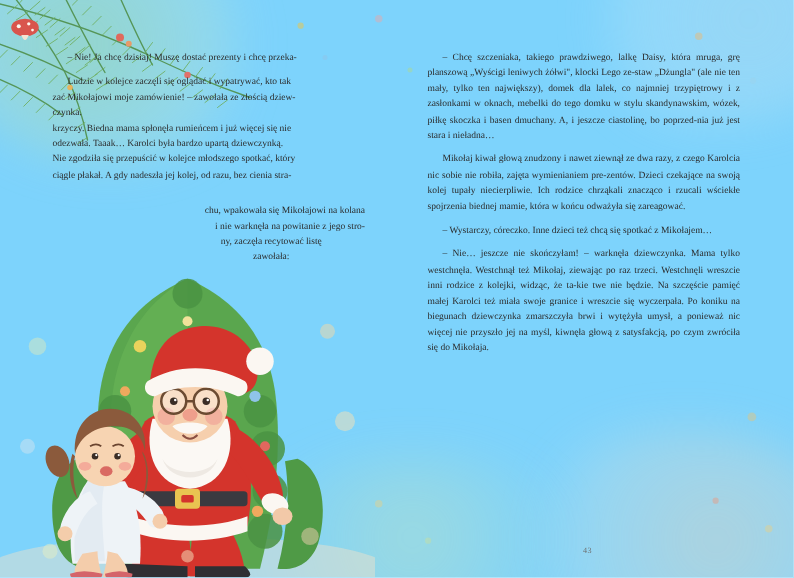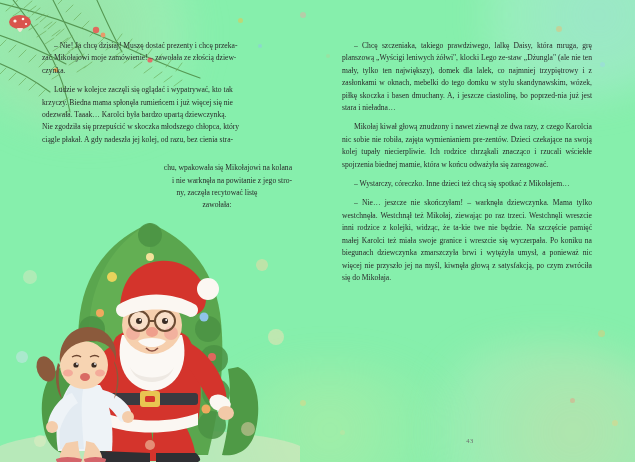--- a/index.html
+++ b/index.html
@@ -10,21 +10,21 @@
     width: 635px;
     height: 462px;
     background: #ffffff;
     font-family: "Liberation Serif", serif;
     overflow: hidden;
   }
   .page {
     position: relative;
     width: 635px;
     height: 462px;
-    background: #86efac;
+    background: #7dd3fc;
     overflow: hidden;
   }
 
   
   .wash {
     position: absolute;
     border-radius: 50%;
     filter: blur(18px);
     pointer-events: none;
   }
@@ -166,32 +166,32 @@
   <div class="dot" style="left:598px;top:330px;width:7px;height:7px;background:#f3c46a;opacity:.40"></div>
   <div class="dot" style="left:570px;top:398px;width:5px;height:5px;background:#eb9a7f;opacity:.45"></div>
   <div class="dot" style="left:612px;top:420px;width:6px;height:6px;background:#f0d07a;opacity:.40"></div>
   <div class="dot" style="left:340px;top:430px;width:5px;height:5px;background:#c7e0a0;opacity:.45"></div>
   <div class="dot" style="left:300px;top:400px;width:6px;height:6px;background:#f3d07a;opacity:.40"></div>
 
   <div class="col col-left funnel">
     <p class="f1 dash">
       <span class="funnel-line">– Nie! Ja chcę dzisiaj! Muszę dostać prezenty i chcę przeka-</span>
     </p>
+    <p class="f1">
+      <span class="funnel-line">Ludzie w kolejce zaczęli się oglądać i wypatrywać, kto tak</span>
+    </p>
+
     <p class="f1 noindent" style="margin-top:0">
       <span class="funnel-line">zać Mikołajowi moje zamówienie! – zawołała ze złością dziew-</span>
       <span class="funnel-line">czynka.</span>
     </p>
-
-    <p class="f1">
-      <span class="funnel-line">Ludzie w kolejce zaczęli się oglądać i wypatrywać, kto tak</span>
-    </p>
     <p class="f1 noindent" style="margin-top:0">
       <span class="funnel-line">krzyczy. Biedna mama spłonęła rumieńcem i już więcej się nie</span>
       <span class="funnel-line">odezwała. Taaak… Karolci była bardzo upartą dziewczynką.</span>
-      <span class="funnel-line">Nie zgodziła się przepuścić w skoczka młodszego chłopca, który</span>
+      <span class="funnel-line">Nie zgodziła się przepuścić w kolejce młodszego spotkać, który</span>
       <span class="funnel-line">ciągle płakał. A gdy nadeszła jej kolej, od razu, bez cienia stra-</span>
     </p>
     <p class="f2 noindent" style="margin-top:16px;text-align:right">
       <span class="funnel-line">chu, wpakowała się Mikołajowi na kolana</span>
     </p>
     <p class="f3 noindent" style="margin-top:0;text-align:right">
       <span class="funnel-line">i nie warknęła na powitanie z jego stro-</span>
     </p>
     <p class="f4 noindent" style="margin-top:0;text-align:center">
       <span class="funnel-line">ny, zaczęła recytować listę</span>

